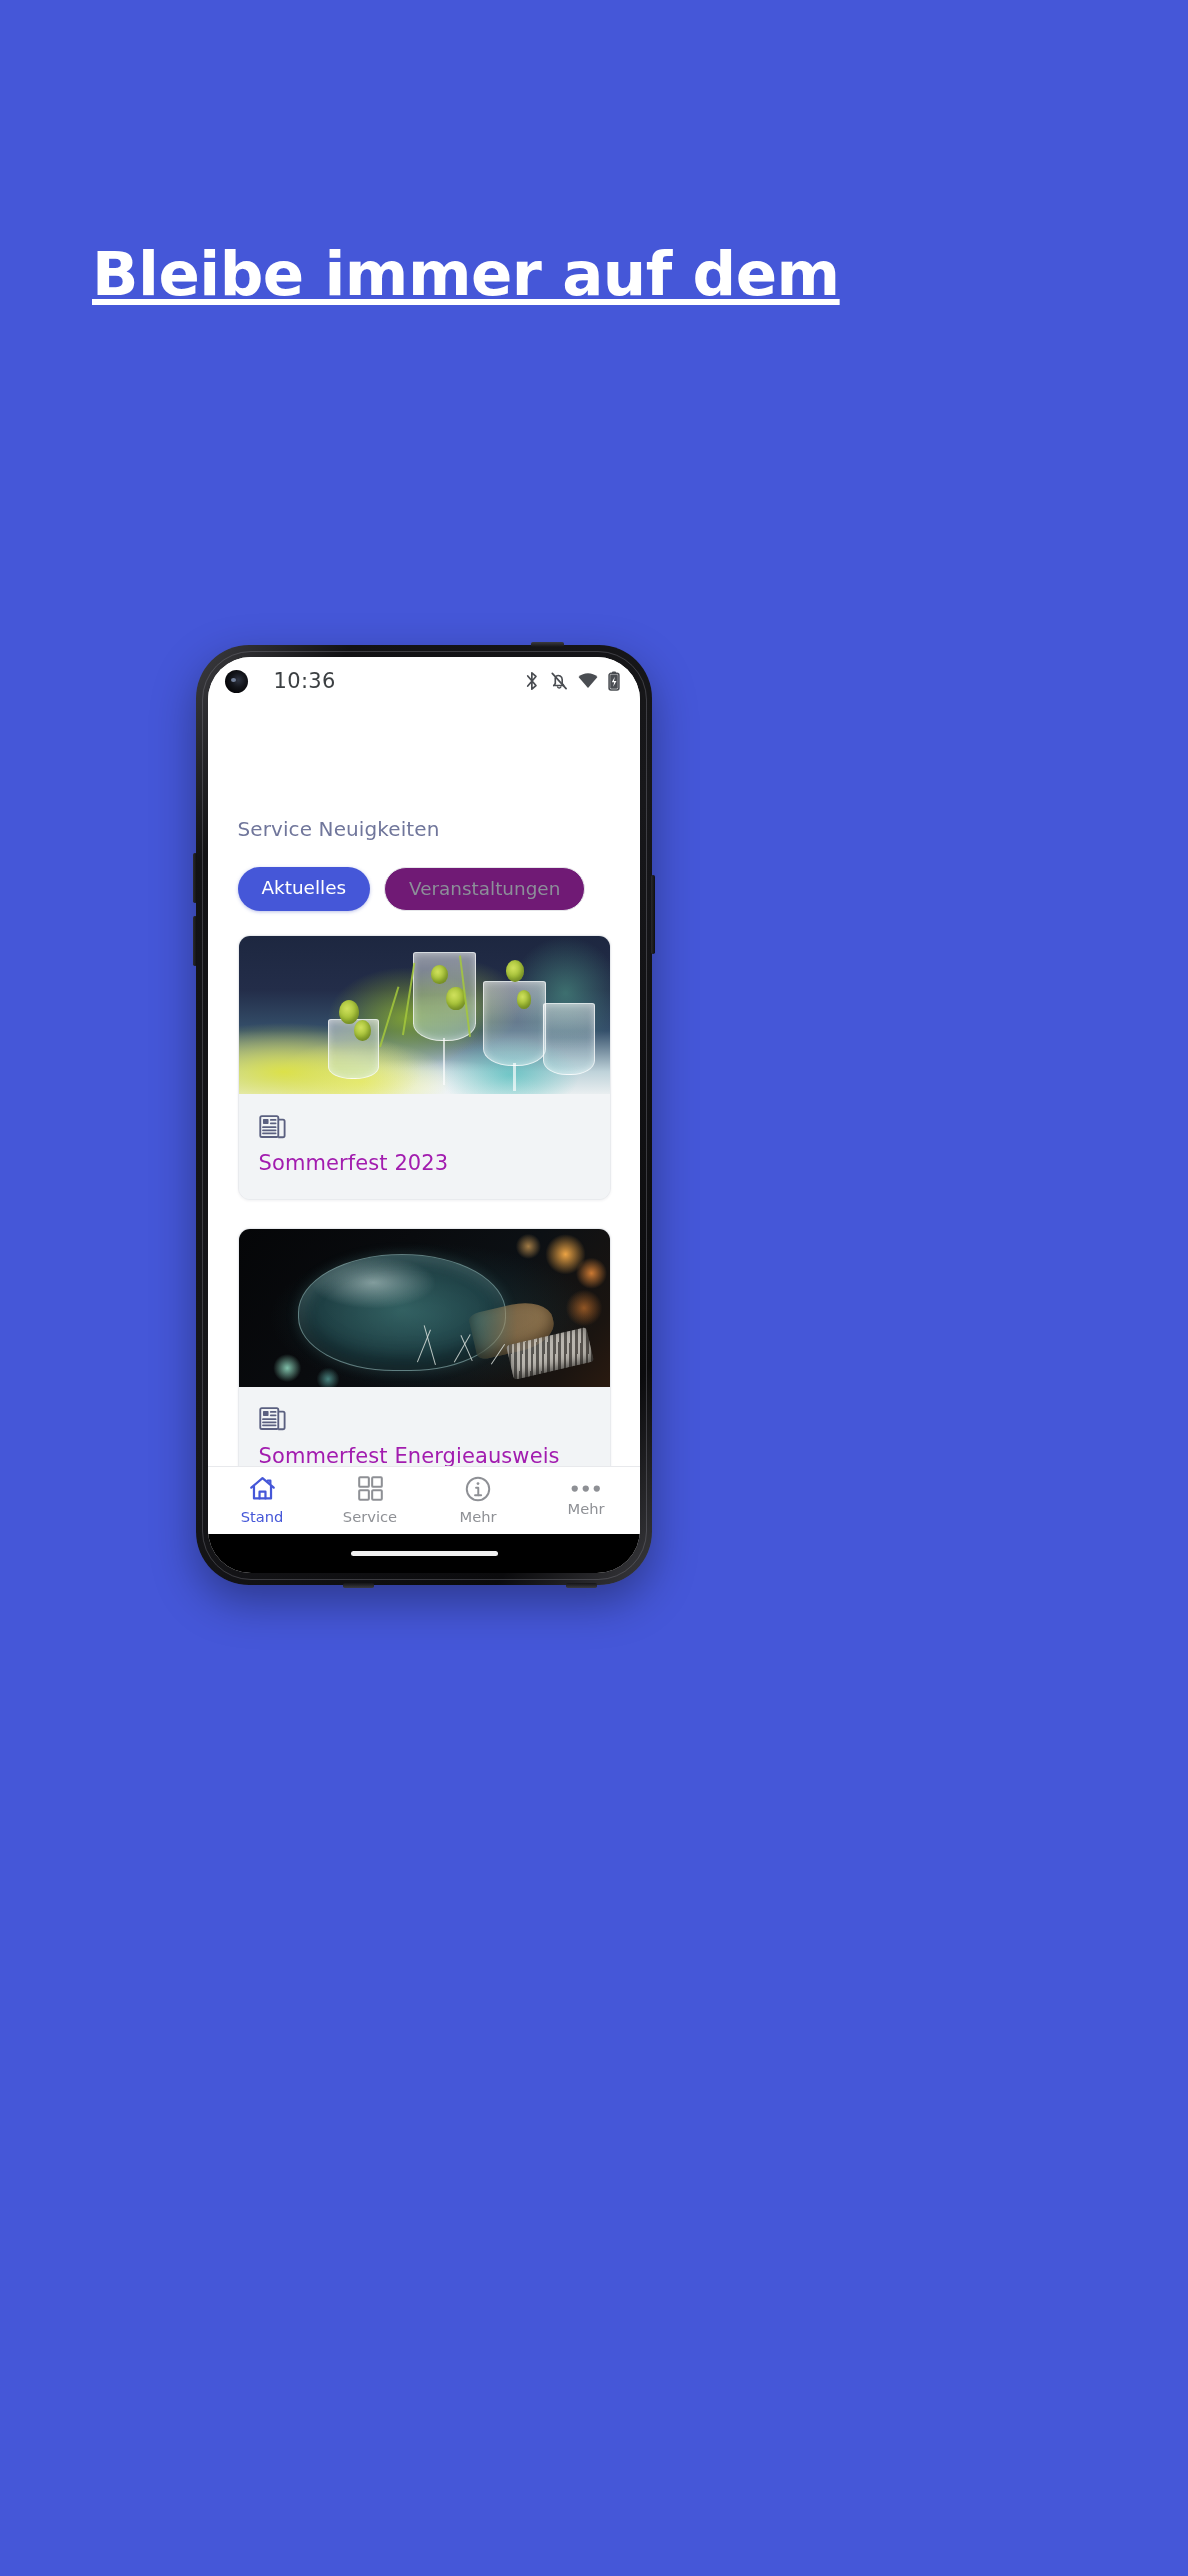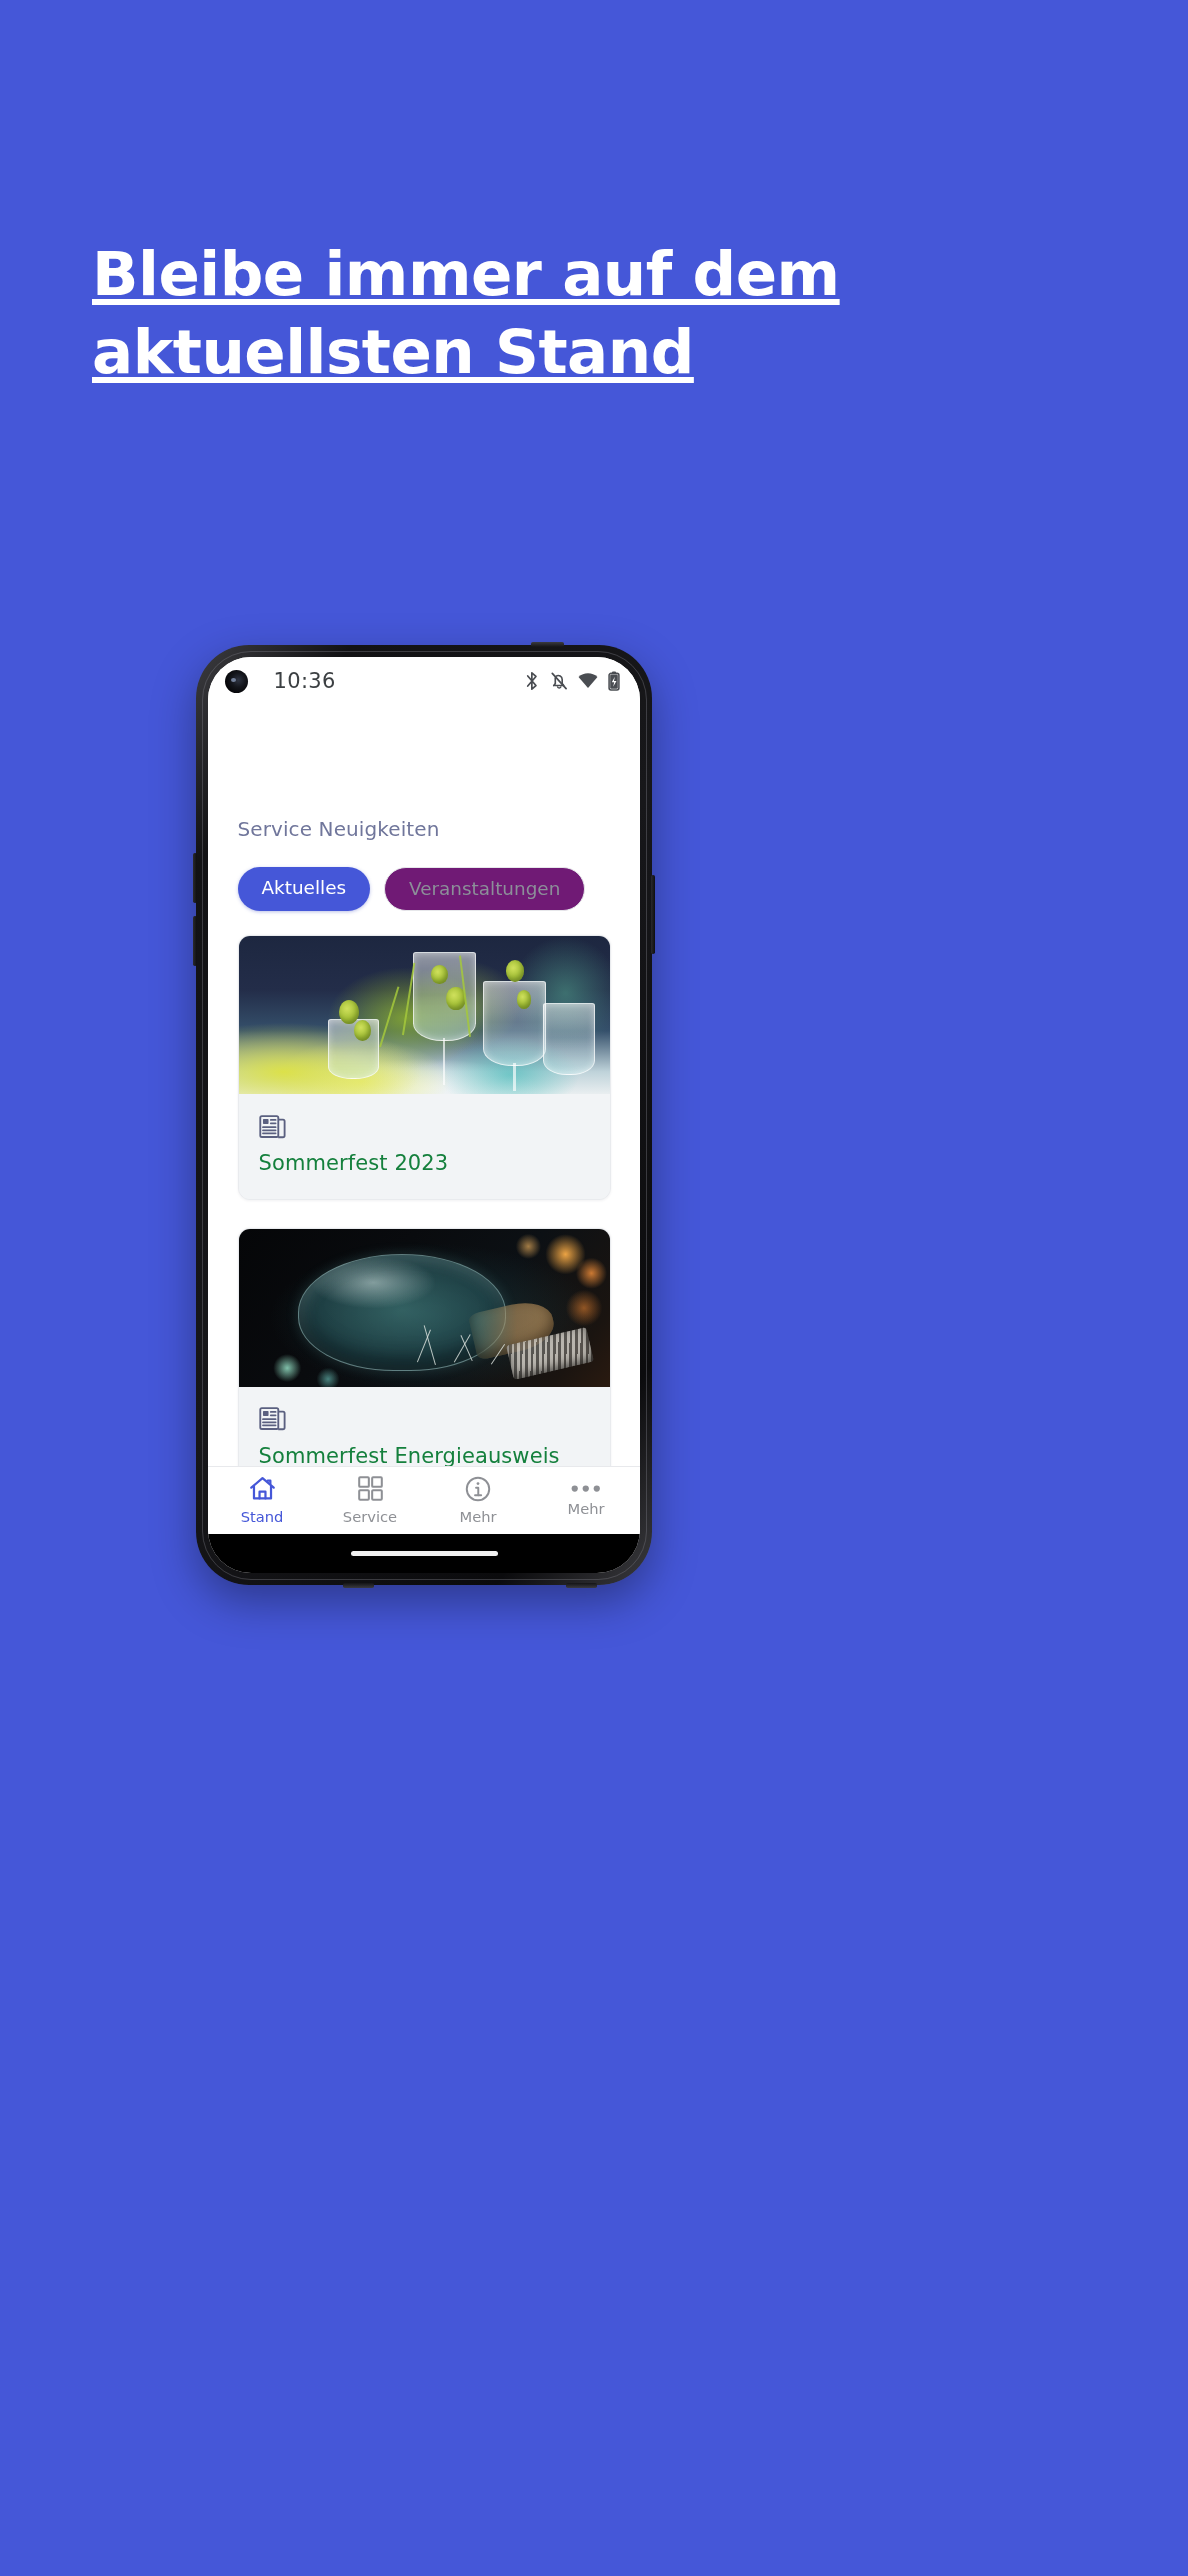--- a/index.html
+++ b/index.html
@@ -175,21 +175,21 @@
     position: relative;
     overflow: hidden;
   }
   .card-foot {
     padding: 18.4px 20px 24px 20px;
     background: #f2f4f6;
   }
   .card-icon { margin-bottom: 9.2px; display: block; }
   .card-title {
     font-size: 21px;
-    color: #15803d;
+    color: #a21caf;
     font-family: "DejaVu Sans", sans-serif;
     letter-spacing: 0.1px;
   }
 
   
   .photo-table {
     position: absolute;
     inset: 0;
     background:
       radial-gradient(ellipse 60% 50% at 12% 86%, rgba(222,226,62,0.92) 0%, rgba(196,205,40,0) 62%),
@@ -317,21 +317,20 @@
     height: 5.5px;
     border-radius: 2.8px;
     background: #f0f0f0;
   }
 </style>
 </head>
 <body>
 
 <div class="headline">
   <span class="headline-line">Bleibe immer auf dem</span>
-  <span class="headline-line">aktuellsten Stand</span>
 </div>
 
 <div class="phone-frame">
 
   <div class="btn-side btn-vol-up"></div>
   <div class="btn-side btn-vol-dn"></div>
   <div class="btn-side btn-power"></div>
   <div class="btn-side btn-top-ant"></div>
   <div class="btn-side btn-bot-ant1"></div>
   <div class="btn-side btn-bot-ant2"></div>

